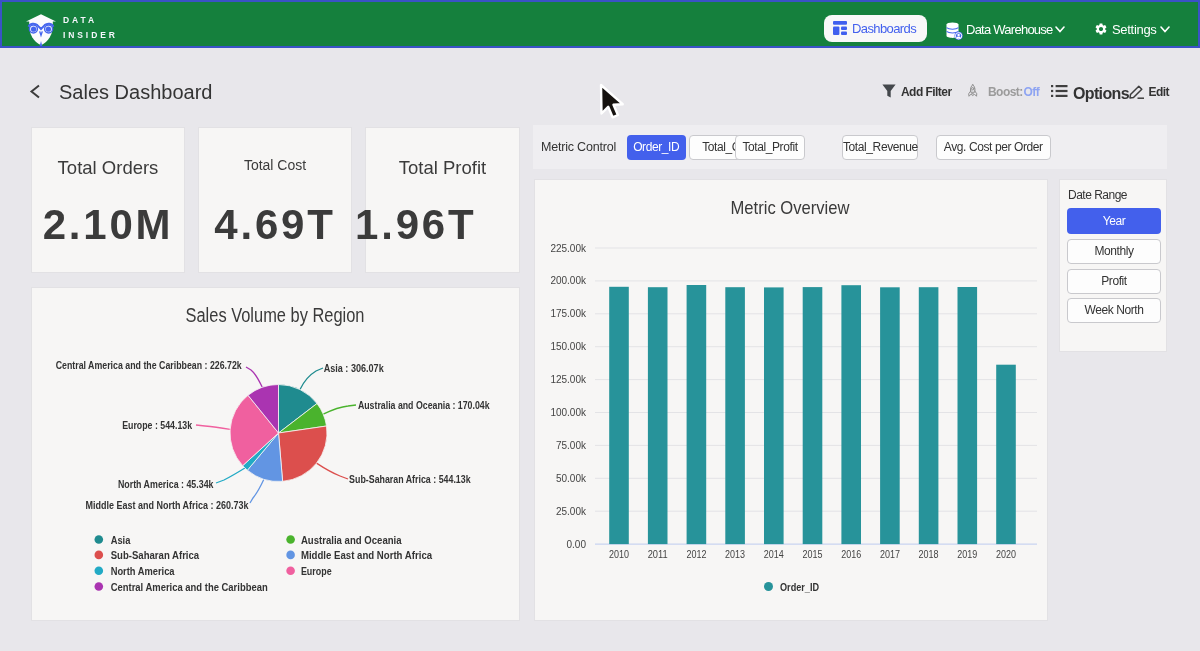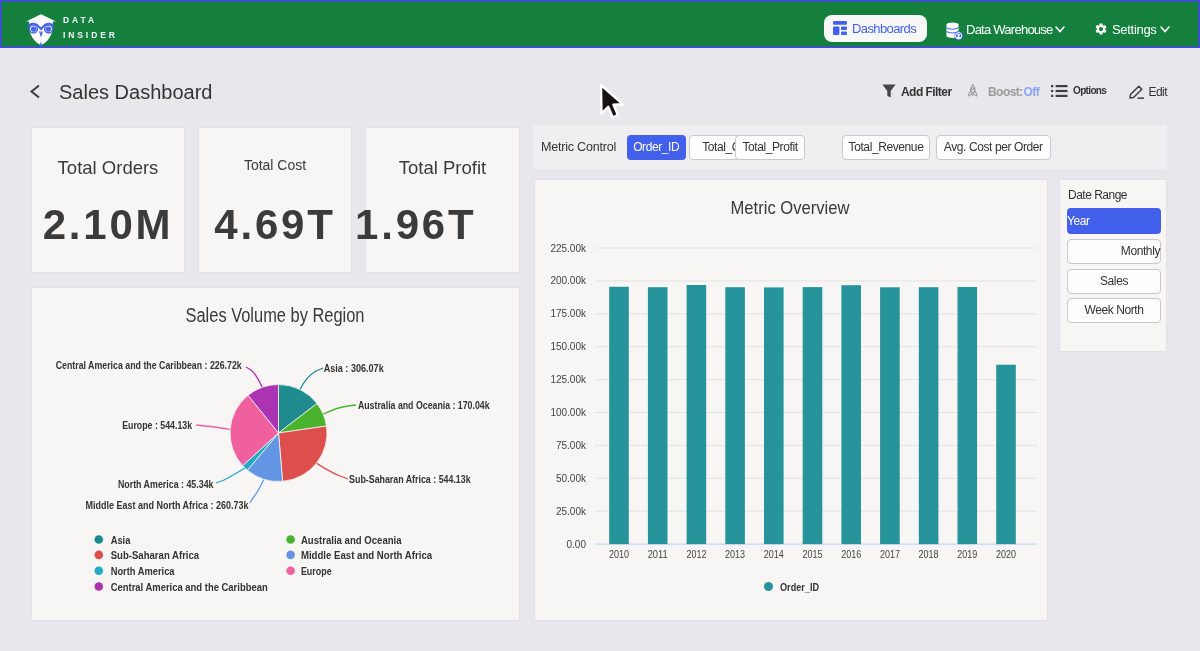--- a/index.html
+++ b/index.html
@@ -84,26 +84,26 @@
 <svg class="abs" style="left:1051px;top:85px;" width="16.5" height="12" viewBox="0 0 16.5 12">
   <g fill="#3f3f3f">
       <rect x="0" y="0" width="2.2" height="2.2"></rect>
       <rect x="0" y="4.9" width="2.2" height="2.2"></rect>
       <rect x="0" y="9.8" width="2.2" height="2.2"></rect>
       <rect x="4.6" y="0" width="11.9" height="2.2"></rect>
       <rect x="4.6" y="4.9" width="11.9" height="2.2"></rect>
       <rect x="4.6" y="9.8" width="11.9" height="2.2"></rect>
     </g>
 </svg>
-<div class="abs" style="left:1073px;top:84.5px;font-size:10px;font-weight:bold;letter-spacing:-0.65px;color:#333;">Options</div>
+<div class="abs" style="left:1073px;top:84.5px;font-size:16px;font-weight:bold;letter-spacing:-0.65px;color:#333;">Options</div>
 <svg class="abs" style="left:1128.5px;top:83.5px;" width="15.5" height="15" viewBox="0 0 15.5 15">
     <path d="M1.5 10.5 L9.8 2.2 L12.8 5.2 L4.5 13.5 L1 14 Z" fill="none" stroke="#3f3f3f" stroke-width="1.5" stroke-linejoin="round"></path>
     <path d="M8.5 14.2 L15 14.2" stroke="#3f3f3f" stroke-width="1.5"></path>
   </svg>
-<div class="abs" style="left:1148.5px;top:84.5px;font-size:12px;font-weight:normal;letter-spacing:-0.55px;color:#333;">Edit</div>
+<div class="abs" style="left:1148.5px;top:84.5px;font-size:12px;font-weight:bold;letter-spacing:-0.55px;color:#333;">Edit</div>
 
 <div class="card" style="left:31px;top:127px;width:154px;height:146px;"></div>
 <div class="card" style="left:198px;top:127px;width:154px;height:146px;"></div>
 <div class="card" style="left:365px;top:127px;width:155px;height:146px;"></div>
 <div class="abs" style="left:31px;top:157px;width:154px;text-align:center;font-size:18.5px;color:#3b3b3b;">Total Orders</div>
 <div class="abs" style="left:198px;top:157px;width:154px;text-align:center;font-size:14px;color:#3b3b3b;">Total Cost</div>
 <div class="abs" style="left:365px;top:157px;width:155px;text-align:center;font-size:18.5px;color:#3b3b3b;">Total Profit</div>
 <div class="abs" style="left:31px;top:201px;width:154px;text-align:center;font-size:42px;font-weight:bold;color:#3b3b3b;letter-spacing:2.8px;">2.10M</div>
 <div class="abs" style="left:198px;top:201px;width:154px;text-align:center;font-size:42px;font-weight:bold;color:#3b3b3b;letter-spacing:2.8px;">4.69T</div>
 <div class="abs" style="left:355px;top:201px;width:155px;text-align:left;font-size:42px;font-weight:bold;color:#3b3b3b;letter-spacing:2.8px;">1.96T</div>
@@ -158,21 +158,21 @@
     <circle cx="290.6" cy="570.7" r="4.3" fill="#f0609f"></circle>
       <text x="300.9" y="574.7" textLength="30.8" lengthAdjust="spacingAndGlyphs">Europe</text>
   </g>
 </svg>
 
 <div class="abs" style="left:533px;top:125px;width:634px;height:44px;background:#efeef1;"></div>
 <div class="abs" style="left:541px;top:140px;font-size:12.5px;letter-spacing:-0.2px;color:#333;">Metric Control</div>
 <div class="abs" style="left:627px;top:134.5px;width:58.5px;height:25.5px;background:#4360ec;border-radius:4px;color:#fff;font-size:12px;letter-spacing:-0.4px;line-height:25.5px;text-align:center;">Order_ID</div>
 <div class="wbtn" style="left:689px;top:134.5px;width:79px;height:25.5px;line-height:23.5px;">Total_Cost</div>
 <div class="wbtn" style="left:735px;top:134.5px;width:70px;height:25.5px;line-height:23.5px;">Total_Profit</div>
-<div class="wbtn" style="left:842px;top:134.5px;width:88px;height:25.5px;line-height:23.5px;">Total_Revenue</div>
+<div class="wbtn" style="left:842px;top:134.5px;width:76px;height:25.5px;line-height:23.5px;">Total_Revenue</div>
 <div class="wbtn" style="left:936px;top:134.5px;width:114.5px;height:25.5px;line-height:23.5px;">Avg. Cost per Order</div>
 
 <div class="card" style="left:534px;top:179px;width:514px;height:442px;"></div>
 <svg class="abs" style="left:534px;top:179px;" width="514" height="442" viewBox="534 179 514 442">
   <text x="790" y="214" text-anchor="middle" font-size="19" fill="#3a3a3a" textLength="119" lengthAdjust="spacingAndGlyphs">Metric Overview</text>
 
   <g stroke="#e3e3e6" stroke-width="1">
     <line x1="595" y1="248" x2="1037" y2="248"></line>
     <line x1="595" y1="280.9" x2="1037" y2="280.9"></line>
     <line x1="595" y1="313.8" x2="1037" y2="313.8"></line>
@@ -224,20 +224,20 @@
     <text x="967.3" y="558" textLength="20" lengthAdjust="spacingAndGlyphs">2019</text>
     <text x="1006" y="558" textLength="20" lengthAdjust="spacingAndGlyphs">2020</text>
   </g>
 
   <circle cx="768.5" cy="586.5" r="4.5" fill="#27939a"></circle>
   <text x="780" y="590.5" font-size="11" font-weight="bold" fill="#333" textLength="39" lengthAdjust="spacingAndGlyphs">Order_ID</text>
 </svg>
 
 <div class="card" style="left:1059px;top:179px;width:108px;height:173px;"></div>
 <div class="abs" style="left:1068px;top:188px;font-size:12px;letter-spacing:-0.5px;color:#333;">Date Range</div>
-<div class="abs" style="left:1067px;top:208px;width:94px;height:26px;background:#4360ec;border-radius:4px;color:#fff;font-size:12px;letter-spacing:-0.4px;line-height:26px;text-align:left;">Year</div>
-<div class="wbtn" style="left:1067px;top:239px;width:94px;height:25px;line-height:23px;text-align:right;">Monthly</div>
-<div class="wbtn" style="left:1067px;top:269px;width:94px;height:25px;line-height:23px;">Sales</div>
+<div class="abs" style="left:1067px;top:208px;width:94px;height:26px;background:#4360ec;border-radius:4px;color:#fff;font-size:12px;letter-spacing:-0.4px;line-height:26px;text-align:center;">Year</div>
+<div class="wbtn" style="left:1067px;top:239px;width:94px;height:25px;line-height:23px;">Monthly</div>
+<div class="wbtn" style="left:1067px;top:269px;width:94px;height:25px;line-height:23px;">Profit</div>
 <div class="wbtn" style="left:1067px;top:298px;width:94px;height:25px;line-height:23px;">Week North</div>
 
 <svg class="abs" style="left:597px;top:83px;" width="32" height="42" viewBox="0 0 32 42">
   <path d="M4 2 L4.5 30.5 L11.2 23.8 L15.6 34.3 L20.9 32 L16.5 21.7 L25.7 21.2 Z" fill="#16120f" stroke="#fff" stroke-width="2.4" stroke-linejoin="round"></path>
 </svg>
 
 </body></html>

